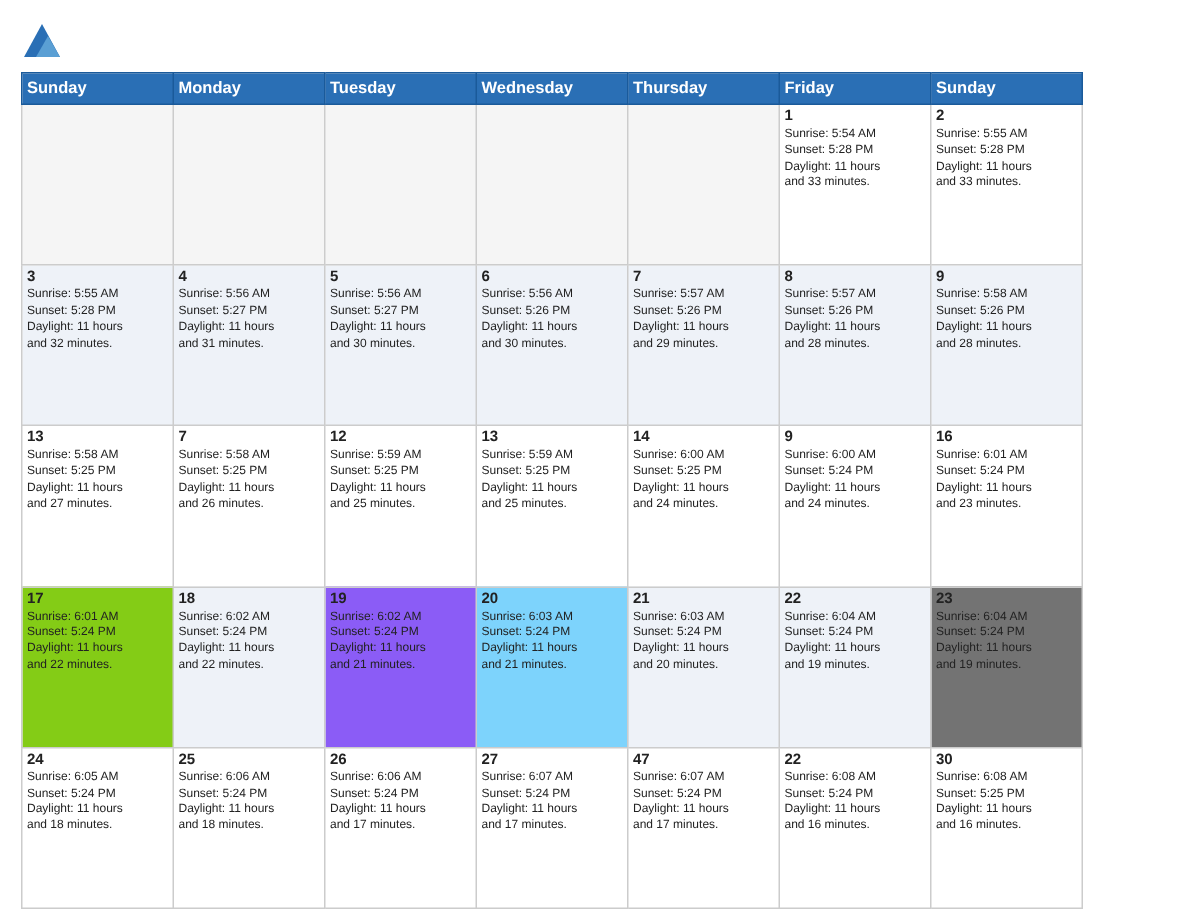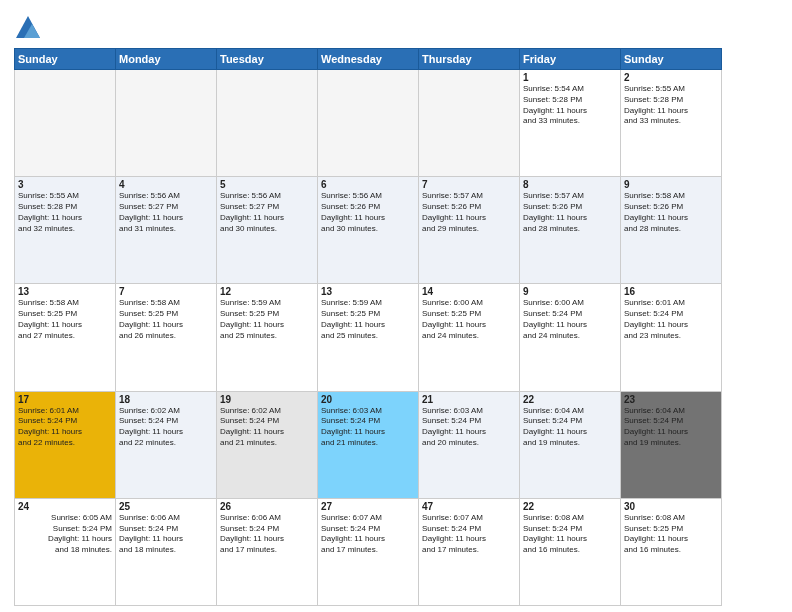--- a/index.html
+++ b/index.html
@@ -248,35 +248,35 @@
           </td>
           <td>
             <span class="day-num">16</span>
             <div class="day-info" style="white-space: pre-line;">Sunrise: 6:01 AM
 Sunset: 5:24 PM
 Daylight: 11 hours
 and 23 minutes.</div>
           </td>
         </tr>
         <tr>
-          <td style="background: #eab308;">
+          <td style="background: #84cc16;">
             <span class="day-num">17</span>
             <div class="day-info" style="white-space: pre-line;">Sunrise: 6:01 AM
 Sunset: 5:24 PM
 Daylight: 11 hours
 and 22 minutes.</div>
           </td>
           <td style="background: rgb(238, 242, 248); margin-left: 12px;">
             <span class="day-num">18</span>
             <div class="day-info" style="white-space: pre-line;">Sunrise: 6:02 AM
 Sunset: 5:24 PM
 Daylight: 11 hours
 and 22 minutes.</div>
           </td>
-          <td style="background: #e5e5e5;">
+          <td style="background: #8b5cf6;">
             <span class="day-num">19</span>
             <div class="day-info" style="white-space: pre-line;">Sunrise: 6:02 AM
 Sunset: 5:24 PM
 Daylight: 11 hours
 and 21 minutes.</div>
           </td>
           <td style="background: #7dd3fc;">
             <span class="day-num">20</span>
             <div class="day-info" style="white-space: pre-line;">Sunrise: 6:03 AM
 Sunset: 5:24 PM
@@ -301,21 +301,21 @@
             <span class="day-num">23</span>
             <div class="day-info" style="white-space: pre-line;">Sunrise: 6:04 AM
 Sunset: 5:24 PM
 Daylight: 11 hours
 and 19 minutes.</div>
           </td>
         </tr>
         <tr>
           <td>
             <span class="day-num">24</span>
-            <div class="day-info" style="white-space: pre-line; text-align: right;">Sunrise: 6:05 AM
+            <div class="day-info" style="white-space: pre-line;">Sunrise: 6:05 AM
 Sunset: 5:24 PM
 Daylight: 11 hours
 and 18 minutes.</div>
           </td>
           <td>
             <span class="day-num">25</span>
             <div class="day-info" style="white-space: pre-line;">Sunrise: 6:06 AM
 Sunset: 5:24 PM
 Daylight: 11 hours
 and 18 minutes.</div>

